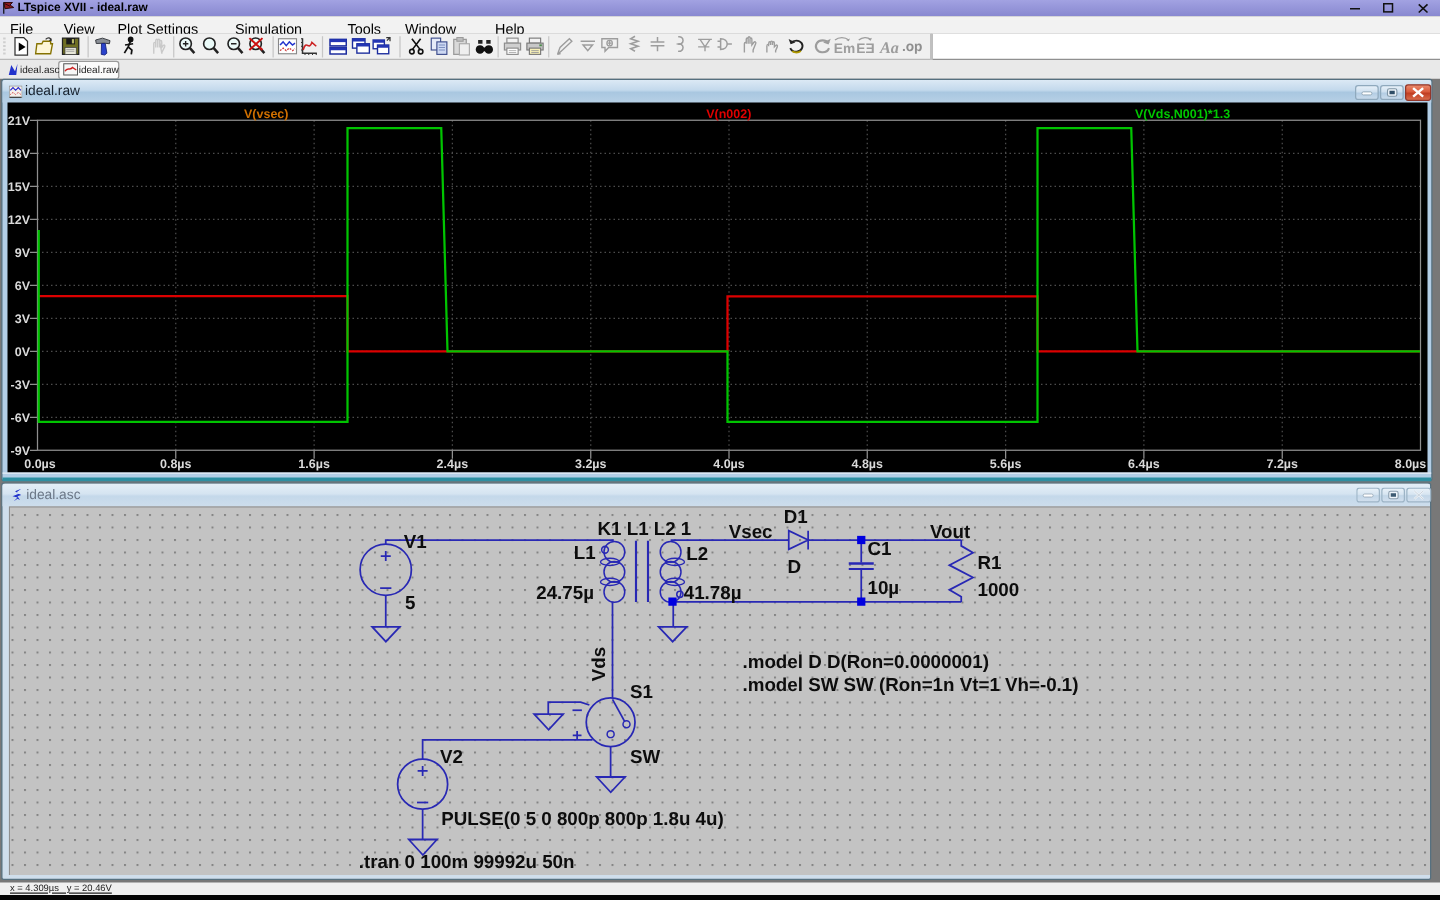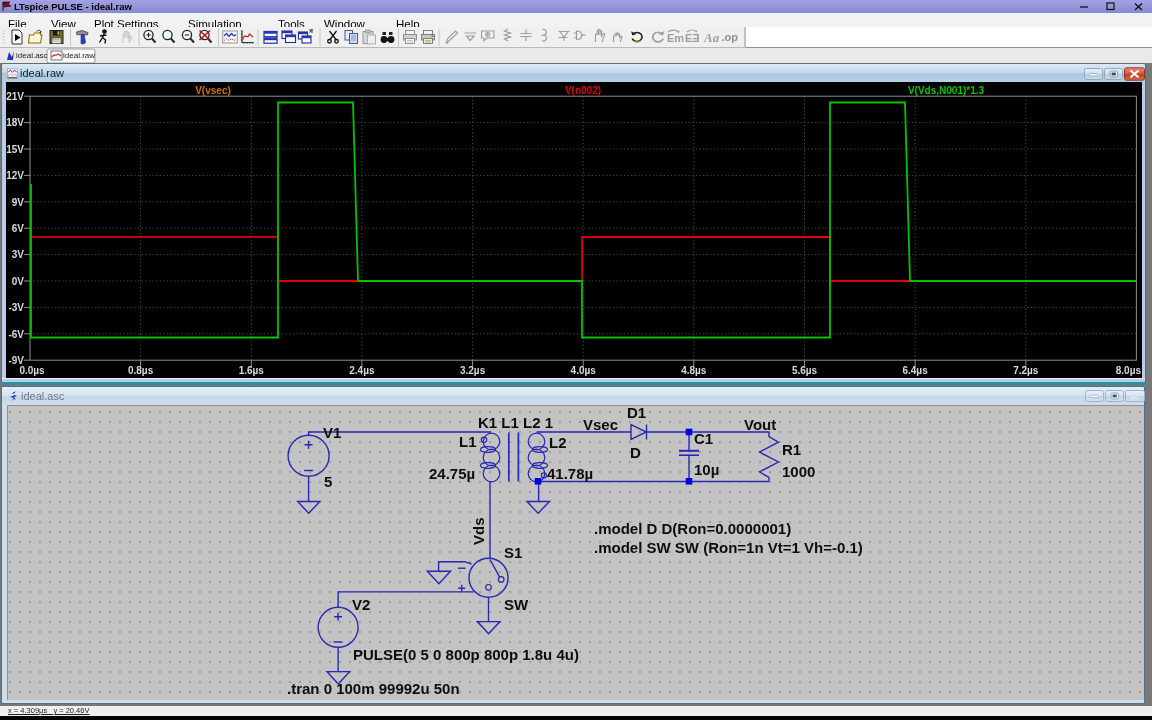--- a/index.html
+++ b/index.html
@@ -23,21 +23,21 @@
 </head>
 <body>
 <div id="app">
 
   <div class="abs" id="titlebar"></div>
   <svg class="abs" style="left:2px;top:1px" width="11" height="11" viewBox="0 0 11 11">
     <path d="M1 1 L8 1 L6 3 L9 5 L2 6 Z" fill="#8b1a1a" stroke="#200" stroke-width="0.7"></path>
     <path d="M1 1 L1 10" stroke="#111" stroke-width="1"></path>
     <path d="M2 2 L6 4" stroke="#301" stroke-width="0.8"></path>
   </svg>
-  <div class="abs" id="titletext">LTspice PULSE - ideal.raw</div>
+  <div class="abs" id="titletext">LTspice XVII - ideal.raw</div>
   <svg class="abs" style="right:0;top:0" width="75" height="13" viewBox="0 0 75 13">
     <path d="M3 7 H11" stroke="#111" stroke-width="1.3"></path>
     <rect x="30" y="3" width="7" height="6.5" fill="none" stroke="#111" stroke-width="1.2"></rect>
     <path d="M58 3.5 L65 10 M65 3.5 L58 10" stroke="#111" stroke-width="1.3"></path>
   </svg>
 
   <div class="abs" id="menubar"></div>
   <div class="mi" style="left:8px"><u>F</u>ile</div>
   <div class="mi" style="left:51px"><u>V</u>iew</div>
   <div class="mi" style="left:94px"><u>P</u>lot Settings</div>

